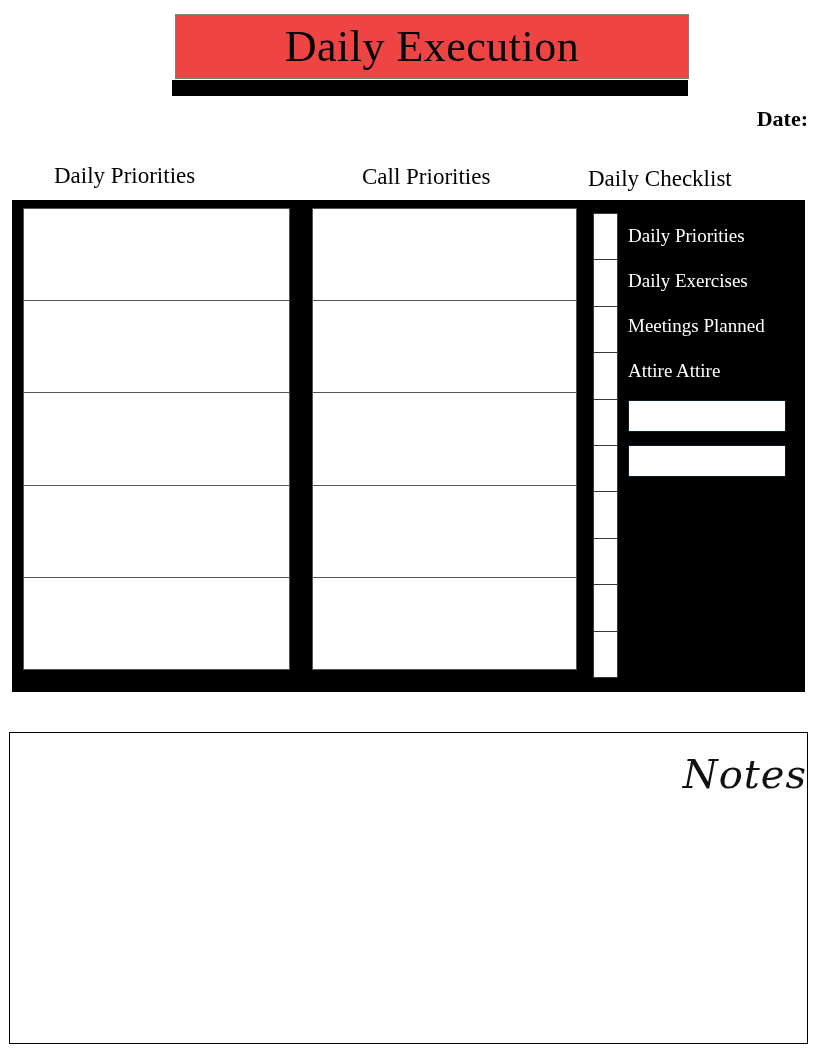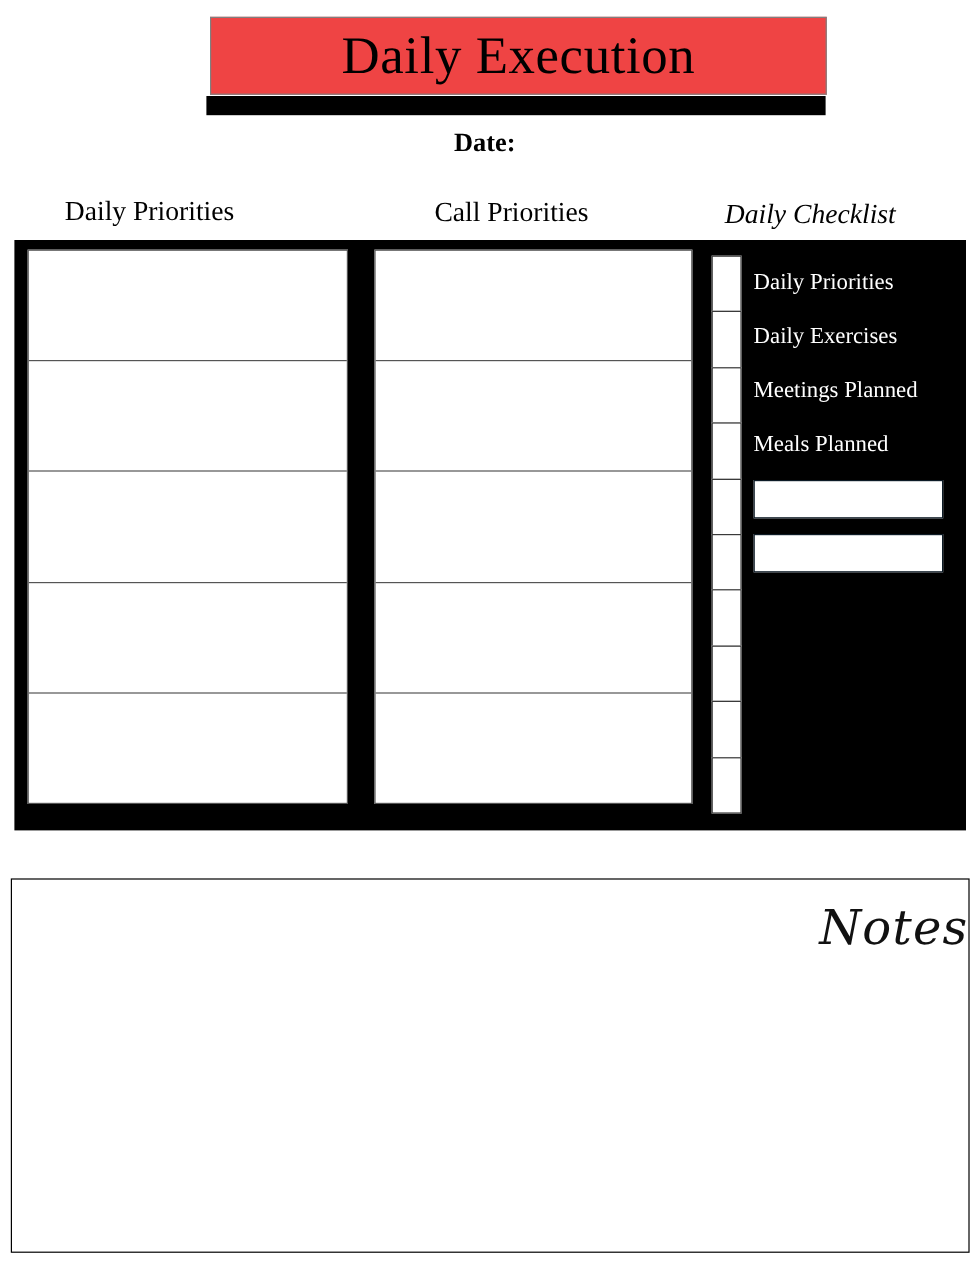--- a/index.html
+++ b/index.html
@@ -46,38 +46,38 @@
     height: 16px;
     background: #000000;
   }
 
   
   #date-label {
     position: absolute;
     left: 0;
     top: 106px;
     width: 808px;
-    text-align: center;
+    text-align: right;
     font-size: 22px;
     font-weight: bold;
     color: #000000;
     font-family: "Liberation Serif", "DejaVu Serif", serif;
   }
 
   
   .section-header {
     position: absolute;
     font-size: 23px;
     color: #000000;
     font-family: "Liberation Serif", "DejaVu Serif", serif;
     white-space: nowrap;
   }
   #header-daily-priorities { left: 54px;  top: 163px; }
   #header-call-priorities  { left: 362px; top: 164px; }
-  #header-daily-checklist  { left: 604px; top: 166px; font-style: italic; }
+  #header-daily-checklist  { left: 588px; top: 166px; }
 
   
   #black-panel {
     position: absolute;
     left: 12px;
     top: 200px;
     width: 793px;
     height: 492px;
     background: #000000;
   }
@@ -223,21 +223,21 @@
   <div class="checkbox"></div>
   <div class="checkbox"></div>
   <div class="checkbox"></div>
   <div class="checkbox"></div>
 </div>
 
 <div id="checklist-items">
   <div class="checklist-item">Daily Priorities</div>
   <div class="checklist-item">Daily Exercises</div>
   <div class="checklist-item">Meetings Planned</div>
-  <div class="checklist-item">Meals Planned</div>
+  <div class="checklist-item">Attire Attire</div>
   <div class="checklist-blank">
     <div class="blank-box"></div>
   </div>
   <div class="checklist-blank">
     <div class="blank-box"></div>
   </div>
 </div>
 
 <div id="notes-block">
   <div id="notes-title">Notes</div>

